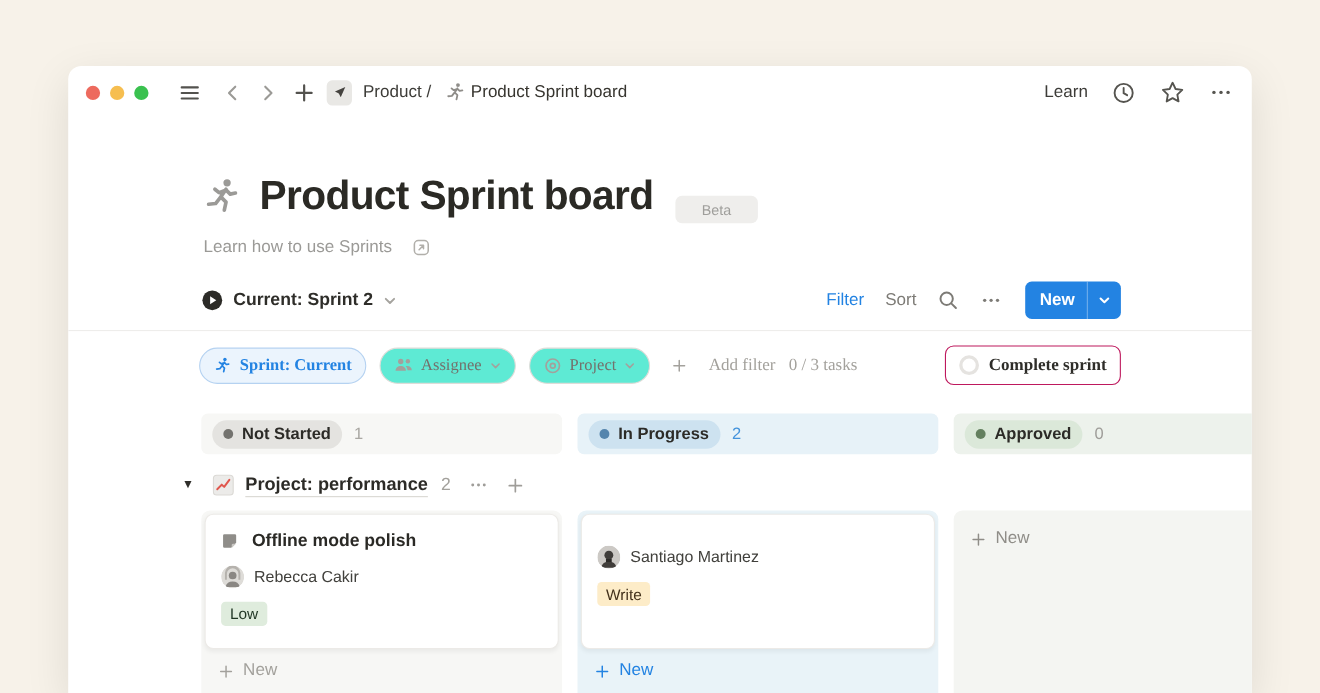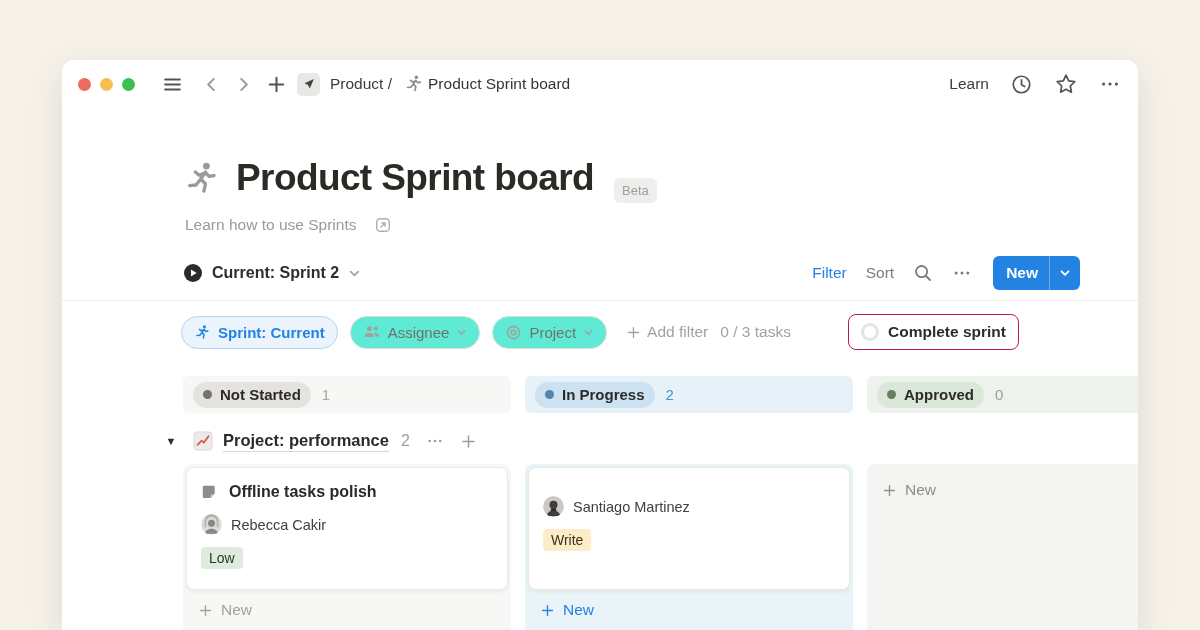--- a/index.html
+++ b/index.html
@@ -16,42 +16,42 @@
   .bc-text{font-size:15.5px;color:#3d3c38;margin:0 6px;white-space:nowrap;}
   .bc-page{font-size:15.5px;color:#37352f;margin-left:4px;white-space:nowrap;}
   .space-icon{width:23px;height:23px;border-radius:5px;background:#e9e8e5;display:flex;
     align-items:center;justify-content:center;margin:0 4px 0 10px;}
   .tb-right{margin-left:auto;display:flex;align-items:center;gap:21px;}
   .share{font-size:15.5px;color:#3d3c38;}
   
   .title-row{display:flex;align-items:center;gap:15px;margin:46px 0 0 121px;}
   .h1{font-size:37px;font-weight:800;letter-spacing:-.6px;color:#2b2a25;line-height:1.1;}
   .beta{background:#efeeec;color:#9f9e9b;font-size:13px;font-weight:500;
-    padding:5px 8px;border-radius:6px;margin-left:5px;margin-top:24px;}
+    padding:5px 24px;border-radius:6px;margin-left:5px;margin-top:24px;}
   .help{display:flex;align-items:center;gap:19px;margin:13px 0 0 123px;
     color:#9b9a97;font-size:15.5px;}
   
-  .vtb{display:flex;align-items:center;margin:21px 58px 0 121px;height:36px;text-align:center;}
+  .vtb{display:flex;align-items:center;margin:21px 119px 0 121px;height:36px;text-align:center;}
   .vtb-left{display:flex;align-items:center;gap:9px;}
   .vtb-label{font-size:16px;font-weight:700;color:#2e2d29;}
   .vtb-right{margin-left:auto;display:flex;align-items:center;gap:19px;}
   .filter-l{color:#2383e2;font-size:15.5px;}
   .sort-l{color:#7d7b76;font-size:15.5px;}
   .new-btn{display:flex;align-items:center;height:34px;background:#2383e2;border-radius:6px;
     color:#fff;margin-left:2px;overflow:hidden;}
   .new-btn .lbl{font-size:15.5px;font-weight:700;padding:0 11px 0 13px;}
   .new-btn .sep{width:1px;height:34px;background:rgba(255,255,255,.35);}
   .new-btn .car{padding:0 9px;display:flex;align-items:center;}
   .divider{height:1px;background:#eeedeb;margin-top:9px;}
   
-  .chips{display:flex;align-items:center;margin:13px 119px 0 119px;gap:12px;}
+  .chips{display:flex;align-items:center;margin:13px 119px 0 119px;gap:12px;font-family:Liberation Serif, serif;}
   .chip{display:flex;align-items:center;gap:7px;height:31px;padding:0 12px;border-radius:999px;
     border:1px solid #dedcd8;background:#5eead4;font-size:15px;color:#73716c;white-space:nowrap;}
   .chip.sprint{background:#ebf4fd;border-color:#b5d2f1;color:#2383e2;font-weight:600;}
-  .addf{display:flex;align-items:center;gap:6px;color:#a3a19c;font-size:15.5px;margin-left:7px;}
+  .addf{display:flex;align-items:center;gap:19px;color:#a3a19c;font-size:15.5px;margin-left:7px;}
   .tasks{color:#a3a19c;font-size:15.5px;}
   .complete{margin-left:auto;display:flex;align-items:center;gap:9px;height:34px;padding:0 12px;
     border:1px solid #be185d;border-radius:8px;background:#fff;font-size:15.5px;font-weight:700;color:#2e2d29;}
   .ring{width:18px;height:18px;border-radius:50%;border:3px solid #e5e3e0;box-sizing:border-box;}
   
   .board{margin:26px 0 0 121px;width:1012px;}
   .col-heads{display:flex;gap:14px;}
   .col-head{width:328px;height:37px;flex:none;border-radius:6px;display:flex;align-items:center;
     gap:11px;padding:0 10px;box-sizing:border-box;}
   .ch1{background:#f7f7f5}.ch2{background:#e7f2f8}.ch3{background:#edf2ec}
@@ -320,21 +320,21 @@
 
       <div class="lane l1">
         <div class="card">
           <div class="ct-row">
             <span>
               <svg width="17" height="17" viewBox="0 0 18 18">
                   <path d="M3.2 1.8 h10 a1.3 1.3 0 0 1 1.3 1.3 V10 l-4.8 4.8 H3.2 a1.3 1.3 0 0 1 -1.3 -1.3 V3.1 a1.3 1.3 0 0 1 1.3 -1.3 Z" fill="#8f8d89"></path>
                   <path d="M14.3 10.9 L10.2 15 V12.2 a1.3 1.3 0 0 1 1.3 -1.3 Z" fill="#c9c7c3"></path>
                 </svg>
             </span>
-            <span class="ct">Offline tasks polish</span>
+            <span class="ct">Offline mode polish</span>
           </div>
           <div class="as-row">
             <span class="avatar">
               <svg width="21" height="21" viewBox="0 0 24 24">
                   <circle cx="12" cy="12" r="12" fill="#dedcd8"></circle>
                   <path d="M4 8 a8 8 0 0 1 16 0 v7 h-2 v-6 a6 6 0 0 0-12 0 v6 H4 Z" fill="#b5b2ad"></path>
                   <circle cx="12" cy="10.5" r="4" fill="#8a8783"></circle>
                   <path d="M4.5 22.5 a7.8 7.8 0 0 1 15 0 Z" fill="#8a8783"></path>
                 </svg>
             </span>

